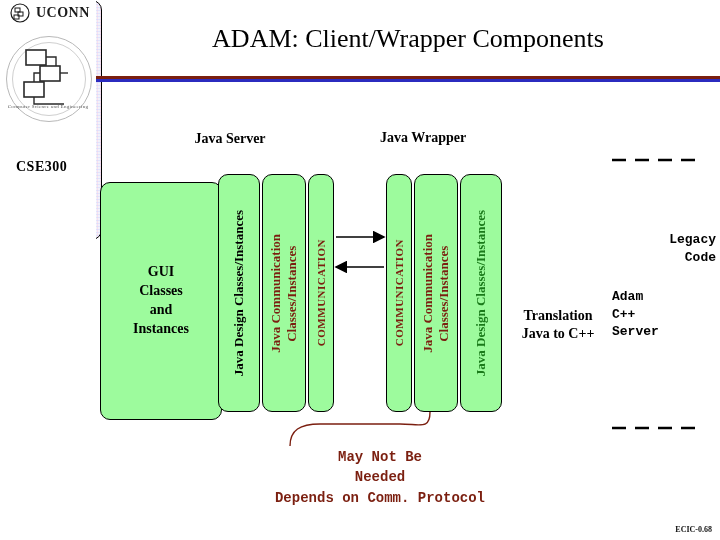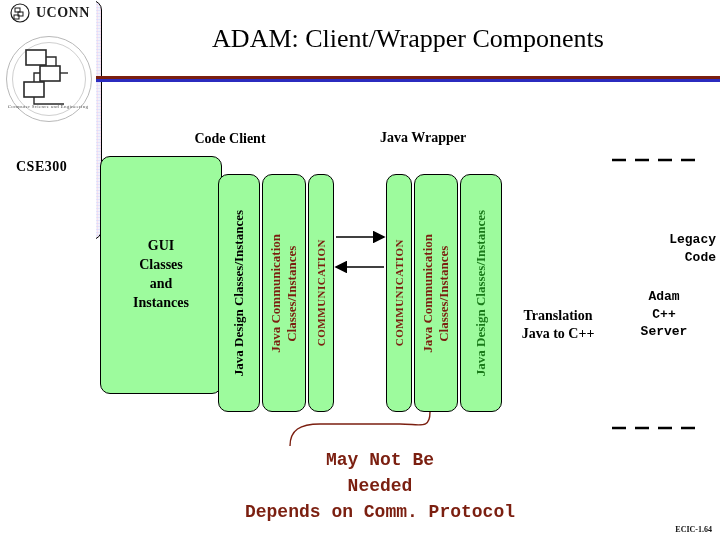--- a/index.html
+++ b/index.html
@@ -32,21 +32,21 @@
   #java-client-label{left:120px;top:131px;width:220px;text-align:center;font-size:14px;}
   #java-wrapper-label{left:380px;top:130px;width:220px;text-align:left;font-size:14px;}
   #cse300-label{left:16px;top:159px;font-size:14px;letter-spacing:.5px;}
 
   
   .box{position:absolute;box-sizing:border-box;display:flex;align-items:center;justify-content:center;}
   .rbox{border:1px solid #000;border-radius:10px;}
   .green{background:#9dfb9d;}
   .vert{writing-mode:vertical-rl;transform:rotate(180deg);text-align:center;}
 
-  #gui-box{left:100px;top:156px;width:122px;height:238px;}
+  #gui-box{left:100px;top:182px;width:122px;height:238px;}
   #gui-box .t{font-size:14px;font-weight:bold;line-height:1.35;text-align:center;color:#000;}
 
   #jdc-left-box{left:218px;top:174px;width:42px;height:238px;}
   #jdc-left-box .t{font-size:13px;font-weight:bold;color:#000;}
 
   #jcomm-left-box{left:262px;top:174px;width:44px;height:238px;}
   #jcomm-left-box .t{font-size:13px;font-weight:bold;color:#7b1f10;}
 
   #comm-left-box{left:308px;top:174px;width:26px;height:238px;}
   #comm-left-box .t{font-size:11px;font-weight:bold;color:#7b1f10;letter-spacing:.5px;}
@@ -68,29 +68,29 @@
         radial-gradient(circle at 20% 30%, rgba(190,235,255,.8) 0 2px, rgba(255,255,255,0) 3px),
         radial-gradient(circle at 70% 60%, rgba(235,215,255,.8) 0 2px, rgba(255,255,255,0) 3px),
         radial-gradient(circle at 45% 85%, rgba(215,255,225,.8) 0 2px, rgba(255,255,255,0) 3px),
         #f2f2fa;}
   #translation-label{position:absolute;left:498px;top:262px;width:120px;text-align:center;
         font-size:14px;font-weight:bold;color:#000;line-height:1.3;margin-top:45px;}
 
   
   #legacy-code{position:absolute;left:612px;top:231px;width:104px;text-align:right;
         font-family:"Liberation Mono",monospace;font-size:13px;font-weight:bold;color:#000;line-height:1.35;}
-  #adam-server{position:absolute;left:612px;top:288px;width:104px;text-align:center;
+  #adam-server{position:absolute;left:612px;top:288px;width:104px;text-align:left;
         font-family:"Liberation Mono",monospace;font-size:13px;font-weight:bold;color:#000;line-height:1.35;}
 
   
   svg.overlay{position:absolute;left:0;top:0;width:720px;height:540px;pointer-events:none;}
 
   
   #note{position:absolute;left:180px;top:447px;width:400px;text-align:center;
-        font-family:"Liberation Mono",monospace;font-size:18px;font-weight:bold;color:#7b1f10;line-height:1.45;}
+        font-family:"Liberation Mono",monospace;font-size:14px;font-weight:bold;color:#7b1f10;line-height:1.45;}
 
   #slide-id{position:absolute;right:8px;bottom:6px;font-family:"Liberation Serif",serif;
         font-size:8px;font-weight:bold;color:#111;}
 </style>
 </head>
 <body>
 
 <div class="left-band">
   <div class="inner"></div>
 
@@ -120,21 +120,21 @@
     </svg>
   </div>
   <div class="seal-caption">Computer Science and Engineering</div>
   <div class="band-rule"></div>
 </div>
 
 <div class="title">ADAM: Client/Wrapper Components</div>
 <div class="hr-red"></div>
 <div class="hr-blue"></div>
 
-<div class="lbl" id="java-client-label">Code Client</div>
+<div class="lbl" id="java-client-label">Java Server</div>
 <div class="lbl" id="java-wrapper-label">Java Wrapper</div>
 <div class="lbl" id="cse300-label">CSE300</div>
 
 <div class="box rbox green" id="gui-box">
   <div class="t">GUI<br>Classes<br>and<br>Instances</div>
 </div>
 
 <div class="box rbox green" id="jdc-left-box">
   <div class="t vert">Java Design Classes/Instances</div>
 </div>
@@ -176,13 +176,13 @@
   <line x1="384" y1="267" x2="336" y2="267" stroke="#000" stroke-width="1.6" marker-end="url(#ah)"></line>
 
   <path d="M612 160 L700 160" stroke="#000" stroke-width="2.4" fill="none" stroke-dasharray="14 9"></path>
   <path d="M612 428 L700 428" stroke="#000" stroke-width="2.4" fill="none" stroke-dasharray="14 9"></path>
 
   <path d="M290 446 C 290 430, 300 424, 320 424 L 400 424 C 420 424, 430 430, 430 412" stroke="#7b1f10" stroke-width="1.4" fill="none"></path>
 </svg>
 
 <div id="note">May Not Be<br>Needed<br>Depends on Comm. Protocol</div>
 
-<div id="slide-id">ECIC-1.64</div>
+<div id="slide-id">ECIC-0.68</div>
 
 </body></html>

